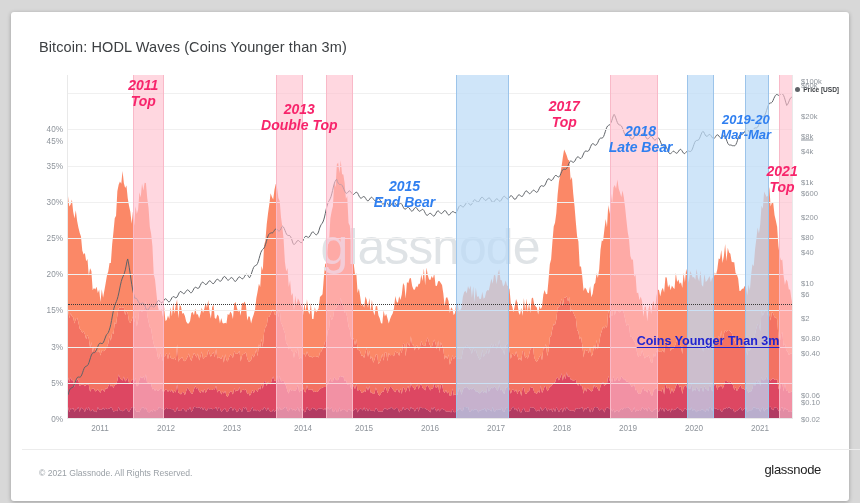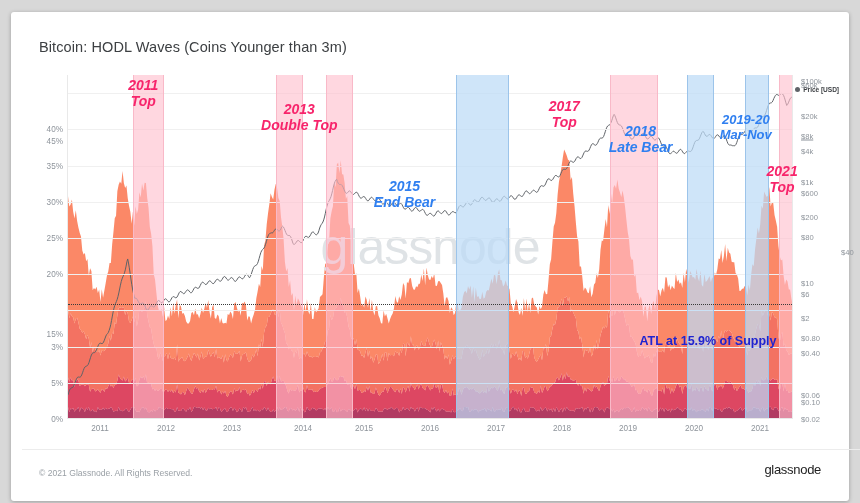--- a/index.html
+++ b/index.html
@@ -168,54 +168,54 @@
         <div class="anno pink" style="left: 553.31px; top: 87px; font-size: 14px;">
           <div>2017</div>
           <div>Top</div>
         </div>
         <div class="anno blue" style="left: 629.54px; top: 112px; font-size: 14px;">
           <div>2018</div>
           <div>Late Bear</div>
         </div>
         <div class="anno blue" style="left: 734.81px; top: 101px; font-size: 13px;">
           <div>2019-20</div>
-          <div>Mar-Nov</div>
+          <div>Mar-Mar</div>
         </div>
         <div class="anno pink" style="left: 771.11px; top: 152px; font-size: 14px;">
           <div>2021</div>
           <div>Top</div>
         </div>
         <div class="callout" style="left: 697px; top: 322px;">
-          <div>ATL at 15.9% of Supply</div>
+          <div class="u">Coins Younger Than 3m</div>
         </div>
       </div>
 
     <div class="foot-sep"></div>
     <div class="copyright">© 2021 Glassnode. All Rights Reserved.</div>
     <div class="brand">glassnode</div>
   <div class="ylab" style="top: 407px;">0%</div>
       <div class="ylab" style="top: 370.789px;">5%</div>
       <div class="ylab" style="top: 334.579px;">3%</div>
-      <div class="ylab" style="top: 298.368px; margin-top: 24px;">15%</div>
+      <div class="ylab" style="top: 298.368px;">15%</div>
       <div class="ylab" style="top: 262.158px;">20%</div>
       <div class="ylab" style="top: 225.947px; text-align: right;">25%</div>
       <div class="ylab" style="top: 189.737px;">30%</div>
       <div class="ylab" style="top: 153.526px;">35%</div>
       <div class="ylab" style="top: 117.316px;">40%</div>
       <div class="ylab" style="top: 81.1053px; margin-top: 48px;">45%</div>
       <div class="rlab" style="top: 68.7533px;">$100k</div>
       <div class="rlab" style="top: 73px;">$60k</div>
       <div class="rlab" style="top: 104.046px; text-align: right;">$20k</div>
       <div class="rlab" style="top: 124.139px; text-decoration: underline;">$8k</div>
       <div class="rlab" style="top: 139.339px;">$4k</div>
       <div class="rlab" style="top: 169.738px;">$1k</div>
       <div class="rlab" style="top: 180.94px;">$600</div>
       <div class="rlab" style="top: 205.031px;">$200</div>
       <div class="rlab" style="top: 225.124px;">$80</div>
-      <div class="rlab" style="top: 240.323px; margin-left: 40px;">$40</div>
+      <div class="rlab" style="top: 240.323px;">$40</div>
       <div class="rlab" style="top: 270.723px;">$10</div>
       <div class="rlab" style="top: 281.924px;">$6</div>
       <div class="rlab" style="top: 306.015px;">$2</div>
       <div class="rlab" style="top: 326.108px;">$0.80</div>
       <div class="rlab" style="top: 341.308px;">$0.40</div>
       <div class="rlab" style="top: 390px;">$0.10</div>
       <div class="rlab" style="top: 382.909px;">$0.06</div>
       <div class="rlab" style="top: 407px;">$0.02</div>
       <div class="xlab" style="left: 89px;">2011</div>
       <div class="xlab" style="left: 155px;">2012</div>

